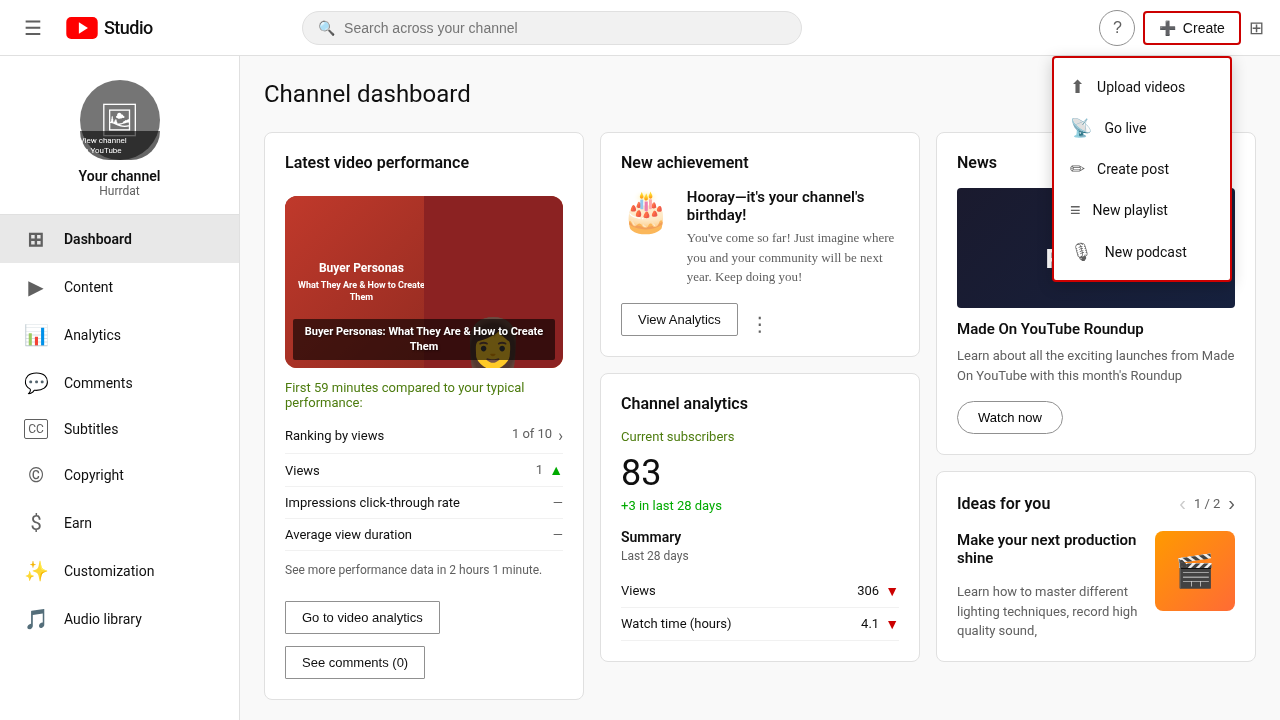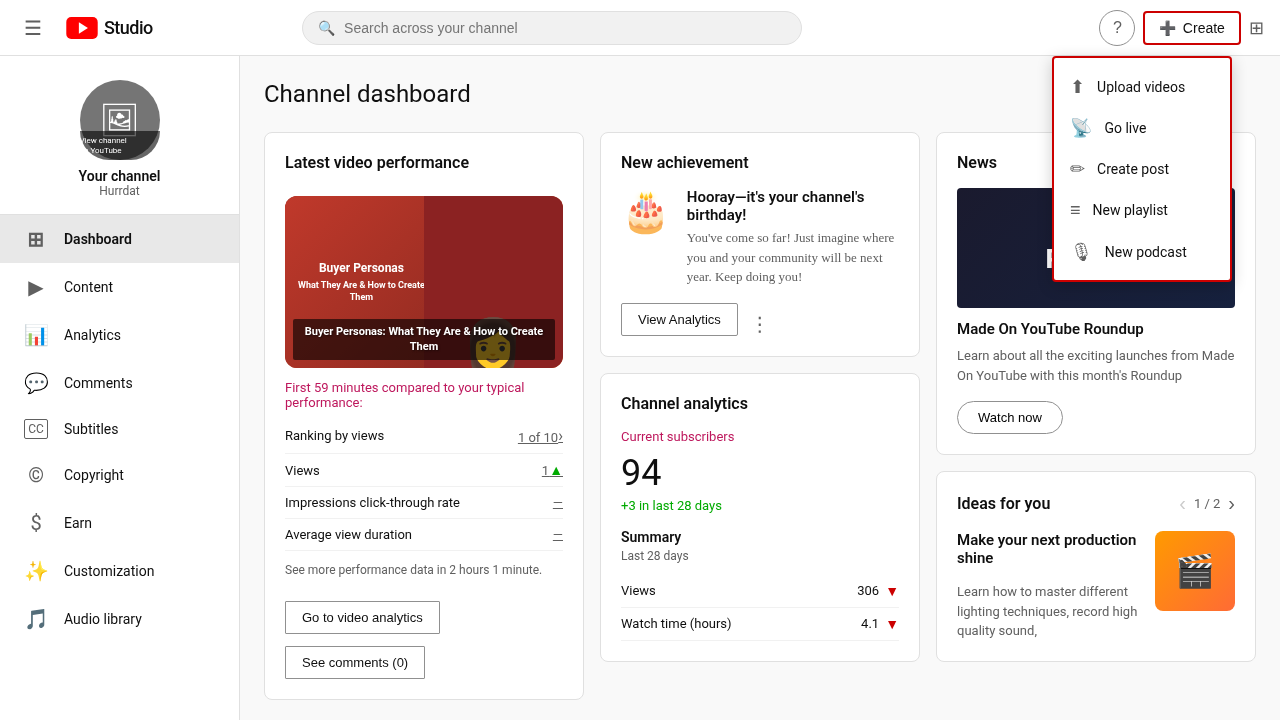--- a/index.html
+++ b/index.html
@@ -188,31 +188,31 @@
     }
     .thumbnail-text {
       color: #fff;
       font-size: 13px;
       font-weight: 700;
       text-align: center;
       padding: 8px;
       line-height: 1.3;
       text-shadow: 1px 1px 2px rgba(0,0,0,0.5);
     }
-    .performance-label { font-size: 13px; color: #be185d; margin-bottom: 8px; }
+    .performance-label { font-size: 13px; color: #4d7c0f; margin-bottom: 8px; }
     .metric-row {
       display: flex;
       justify-content: space-between;
       align-items: center;
       padding: 8px 0;
       border-bottom: 1px solid #f1f1f1;
       font-size: 13px;
     }
     .metric-label { color: #0f0f0f; }
-    .metric-value { display: flex; align-items: flex-end; gap: 0; color: #606060; text-decoration: underline; }
+    .metric-value { display: flex; align-items: flex-start; gap: 6px; color: #606060; }
     .rank-arrow { font-size: 16px; color: #606060; }
     .up-arrow { color: #00aa00; font-size: 14px; }
     .see-more { font-size: 12px; color: #606060; margin-top: 12px; }
     .btn-outline {
       display: inline-block;
       padding: 8px 16px;
       border: 1px solid #909090;
       border-radius: 1px;
       background: transparent;
       cursor: pointer;
@@ -481,21 +481,21 @@
           </div>
           <div class="achievement-actions">
             <button class="btn-view-analytics">View Analytics</button>
             <span class="more-icon">⋮</span>
           </div>
         </div>
 
         <div class="card">
           <div class="card-title">Channel analytics</div>
           <div class="performance-label">Current subscribers</div>
-          <div class="subscribers">94</div>
+          <div class="subscribers">83</div>
           <div class="sub-change">+3 in last 28 days</div>
           <div class="summary-title">Summary</div>
           <div class="summary-period">Last 28 days</div>
           <div class="summary-row">
             <span>Views</span>
             <span class="summary-value">
               <span>306</span>
               <span class="down-arrow">▼</span>
             </span>
           </div>

